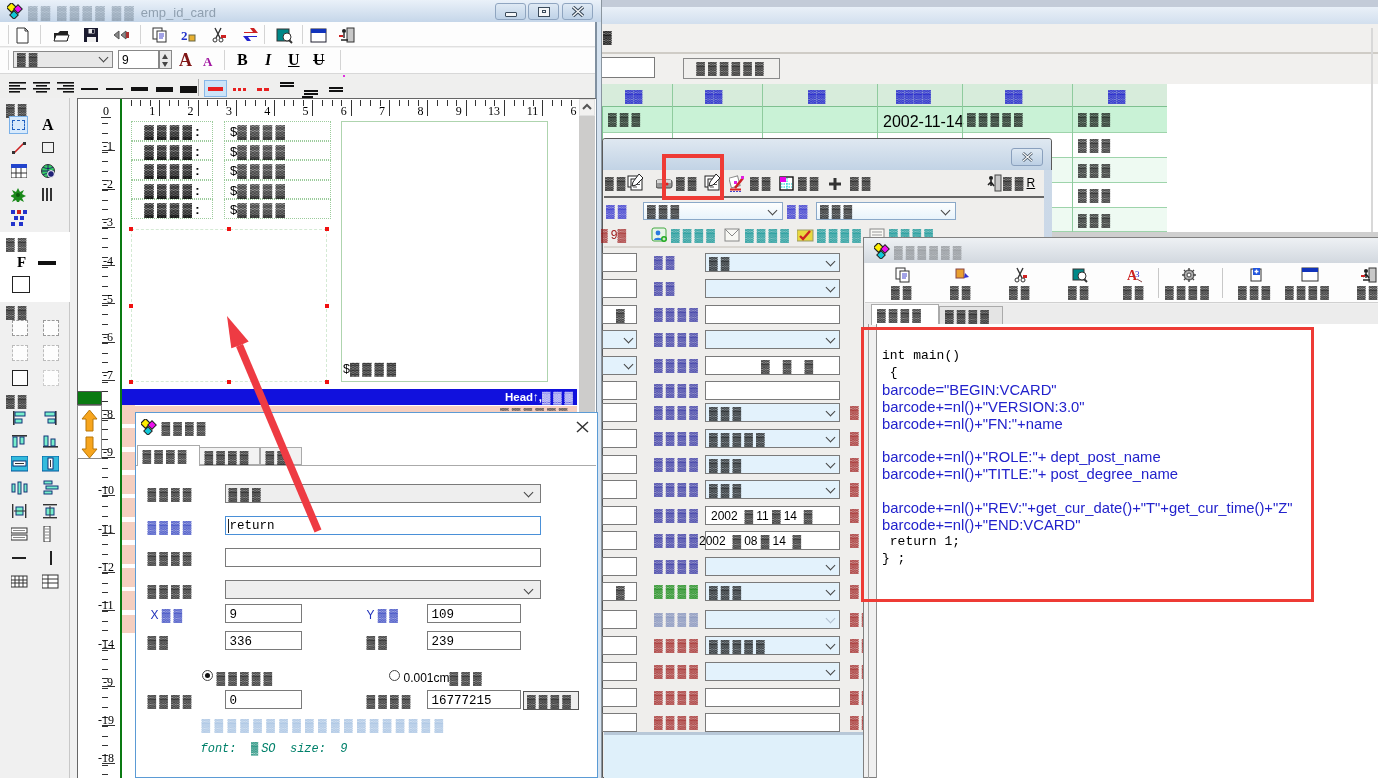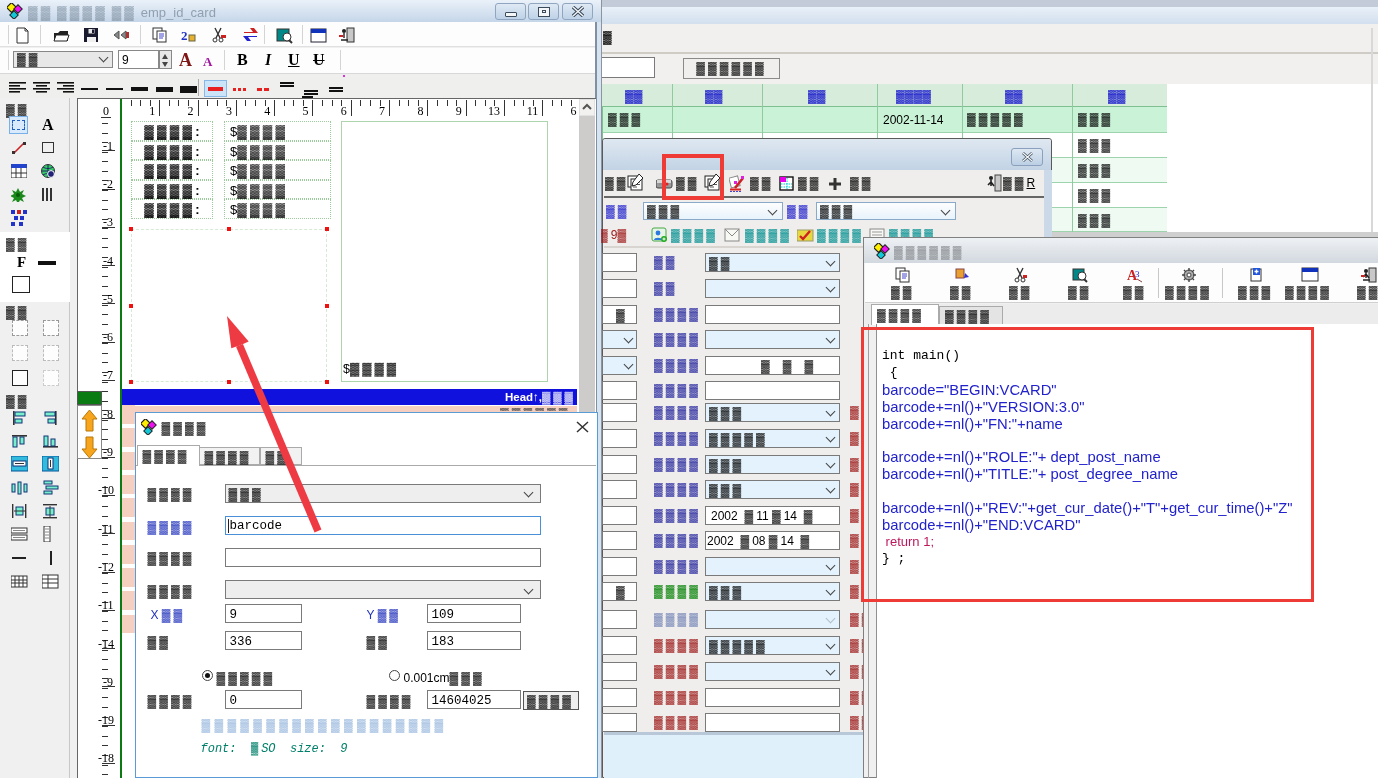--- a/index.html
+++ b/index.html
@@ -29,21 +29,21 @@
 <div class="ab txt" style="left:405px;top:90px;font-size:12px;color:#1818cc">▓▓</div>
 <div class="ab txt" style="left:508px;top:90px;font-size:12px;color:#1818cc">▓▓</div>
 <div class="ab" style="left:72px;top:84px;width:1px;height:148px;background:#8fcb9e"></div>
 <div class="ab" style="left:162px;top:84px;width:1px;height:148px;background:#8fcb9e"></div>
 <div class="ab" style="left:277px;top:84px;width:1px;height:148px;background:#8fcb9e"></div>
 <div class="ab" style="left:362px;top:84px;width:1px;height:148px;background:#8fcb9e"></div>
 <div class="ab" style="left:472px;top:84px;width:1px;height:148px;background:#8fcb9e"></div>
 <div class="ab" style="left:3px;top:107px;width:564px;height:26px;background:#c9f2d6;border-bottom:1px solid #9ed4ab"></div>
 <div class="ab txt" style="left:478px;top:113px;font-size:12px"><span class="k">▓▓▓</span></div>
 <div class="ab txt" style="left:8px;top:113px;font-size:12px"><span class="k">▓▓▓</span></div>
-<div class="ab txt" style="left:283px;top:114px;font-size:12px;font-family:'Liberation Sans'">2002-11-14</div>
+<div class="ab txt" style="left:283px;top:114px;font-size:16px;font-family:'Liberation Sans'">2002-11-14</div>
 <div class="ab txt" style="left:367px;top:113px;font-size:12px"><span class="k">▓▓▓▓▓</span></div>
 <div class="ab" style="left:3px;top:133px;width:564px;height:25px;background:#ffffff;border-bottom:1px solid #9ed4ab"></div>
 <div class="ab txt" style="left:478px;top:139px;font-size:12px"><span class="k">▓▓▓</span></div>
 <div class="ab" style="left:3px;top:158px;width:564px;height:25px;background:#eefaf2;border-bottom:1px solid #9ed4ab"></div>
 <div class="ab txt" style="left:478px;top:164px;font-size:12px"><span class="k">▓▓▓</span></div>
 <div class="ab" style="left:3px;top:183px;width:564px;height:25px;background:#ffffff;border-bottom:1px solid #9ed4ab"></div>
 <div class="ab txt" style="left:478px;top:189px;font-size:12px"><span class="k">▓▓▓</span></div>
 <div class="ab" style="left:3px;top:208px;width:564px;height:24px;background:#eefaf2;border-bottom:1px solid #9ed4ab"></div>
 <div class="ab txt" style="left:478px;top:214px;font-size:12px"><span class="k">▓▓▓</span></div>
 <div class="ab" style="left:72px;top:84px;width:1px;height:148px;background:#8fcb9e"></div>
@@ -192,21 +192,21 @@
 <div class="ab txt" style="left:106px;top:344.5px;font-size:12px"><span class="k">▓▓▓</span></div>
 <div class="ab txt" style="left:247px;top:344px;font-size:12px;color:#9a1010"><span class="k">▓▓</span></div>
 <div class="ab" style="left:-1px;top:340.5px;width:35px;height:19px;background:#fff;border:1px solid #7a7a7a"></div>
 <div class="ab txt" style="left:51px;top:370px;font-size:12px;color:#1c1c9a"><span class="k">▓▓▓▓</span></div>
 <div class="ab" style="left:102px;top:366.5px;width:134.5px;height:19px;background:#fff;border:1px solid #7a7a7a"></div>
 <div class="ab txt" style="left:108px;top:370.5px;font-size:12px">2002&nbsp;&nbsp;<span class="k">▓</span>11&nbsp;<span class="k">▓</span>14&nbsp;&nbsp;<span class="k">▓</span></div>
 <div class="ab txt" style="left:247px;top:370px;font-size:12px;color:#9a1010"><span class="k">▓▓</span></div>
 <div class="ab" style="left:-1px;top:366.5px;width:35px;height:19px;background:#fff;border:1px solid #7a7a7a"></div>
 <div class="ab txt" style="left:51px;top:395px;font-size:12px;color:#1c1c9a"><span class="k">▓▓▓▓</span></div>
 <div class="ab" style="left:102px;top:391.5px;width:134.5px;height:19px;background:#fff;border:1px solid #7a7a7a"></div>
-<div class="ab txt" style="left:104px;top:395.5px;font-size:12px">2002&nbsp;&nbsp;<span class="k">▓</span>08&nbsp;<span class="k">▓</span>14&nbsp;&nbsp;<span class="k">▓</span></div>
+<div class="ab txt" style="left:96px;top:395.5px;font-size:12px">2002&nbsp;&nbsp;<span class="k">▓</span>08&nbsp;<span class="k">▓</span>14&nbsp;&nbsp;<span class="k">▓</span></div>
 <div class="ab txt" style="left:247px;top:395px;font-size:12px;color:#9a1010"><span class="k">▓▓</span></div>
 <div class="ab" style="left:-1px;top:391.5px;width:35px;height:19px;background:#fff;border:1px solid #7a7a7a"></div>
 <div class="ab txt" style="left:51px;top:421px;font-size:12px;color:#1c1c9a"><span class="k">▓▓▓▓</span></div>
 <div class="ab" style="left:102px;top:417.5px;width:134.5px;height:19px;background:#e3f2fc;border:1px solid #7a7a7a"></div>
 <div class="dd" style="left:224px;top:422.5px;border-color:#444"></div>
 <div class="ab txt" style="left:247px;top:421px;font-size:12px;color:#9a1010"><span class="k">▓▓</span></div>
 <div class="ab" style="left:-1px;top:417.5px;width:35px;height:19px;background:#fff;border:1px solid #7a7a7a"></div>
 <div class="ab txt" style="left:51px;top:446px;font-size:12px;color:#008000"><span class="k">▓▓▓▓</span></div>
 <div class="ab" style="left:102px;top:442.5px;width:134.5px;height:19px;background:#e3f2fc;border:1px solid #7a7a7a"></div>
 <div class="dd" style="left:224px;top:447.5px;border-color:#444"></div>
@@ -315,21 +315,21 @@
 <div class="ab" style="left:3.5px;top:86px;width:1.5px;height:455px;background:#a0a0a0"></div>
 <div class="ab txt" style="left:18px;top:111.0px;font-size:13px;font-family:'Liberation Mono',monospace;color:#000">int main()</div>
 <div class="ab txt" style="left:18px;top:127.9px;font-size:13px;font-family:'Liberation Mono',monospace;color:#000"> {</div>
 <div class="ab txt" style="left:18px;top:144.8px;font-size:14.8px;color:#2222cc">barcode="BEGIN:VCARD"</div>
 <div class="ab txt" style="left:18px;top:161.7px;font-size:14.8px;color:#2222cc">barcode+=nl()+"VERSION:3.0"</div>
 <div class="ab txt" style="left:18px;top:178.6px;font-size:14.8px;color:#2222cc">barcode+=nl()+"FN:"+name</div>
 <div class="ab txt" style="left:18px;top:212.4px;font-size:14.8px;color:#2222cc">barcode+=nl()+"ROLE:"+ dept_post_name</div>
 <div class="ab txt" style="left:18px;top:229.3px;font-size:14.8px;color:#2222cc">barcode+=nl()+"TITLE:"+ post_degree_name</div>
 <div class="ab txt" style="left:18px;top:263.1px;font-size:14.8px;color:#2222cc">barcode+=nl()+"REV:"+get_cur_date()+"T"+get_cur_time()+"Z"</div>
 <div class="ab txt" style="left:18px;top:280.0px;font-size:14.8px;color:#2222cc">barcode+=nl()+"END:VCARD"</div>
-<div class="ab txt" style="left:18px;top:296.9px;font-size:13px;font-family:Liberation Sans, sans-serif;color:#be185d"> return 1;</div>
+<div class="ab txt" style="left:18px;top:296.9px;font-size:13px;font-family:Liberation Mono, monospace;color:#000000"> return 1;</div>
 <div class="ab txt" style="left:18px;top:313.8px;font-size:13px;font-family:'Liberation Mono',monospace;color:#000">} ;</div>
 </div>
 <div class="ab" style="left:0;top:0;width:601px;height:778px;background:#f0f0f0">
 <div class="ab" style="left:0;top:0;width:601px;height:22px;background:linear-gradient(#eaf1f9,#c5d6e9)"></div>
 <svg class="ab" style="left:7px;top:3px" width="16" height="16" viewBox="0 0 16 16">
         <rect x="1" y="1" width="7" height="7" transform="rotate(45 4.5 4.5)" fill="#ffee00" stroke="#222" stroke-width="1.2"></rect>
         <rect x="8" y="3" width="6" height="6" transform="rotate(45 11 6)" fill="#ee10ee" stroke="#222" stroke-width="1"></rect>
         <rect x="4" y="9" width="6" height="6" transform="rotate(45 7 12)" fill="#10c8d8" stroke="#222" stroke-width="1"></rect>
       </svg>
 <div class="ab txt" style="left:28px;top:6px;font-size:13px;color:#90a0b0"><span class="k">▓▓</span> <span class="k">▓▓▓▓</span> <span class="k">▓▓</span> emp_id_card</div>
@@ -678,50 +678,50 @@
 <div class="ab" style="left:1px;top:32px;width:63px;height:21px;background:#fff;border:1px solid #aaa;border-bottom:none"></div>
 <div class="ab txt" style="left:7px;top:37px;font-size:12px"><span class="k">▓▓▓▓</span></div>
 <div class="ab" style="left:0px;top:52.5px;width:460px;height:1px;background:#aaa"></div>
 <div class="ab" style="left:2px;top:52px;width:61px;height:2px;background:#fff"></div>
 <div class="ab txt" style="left:12px;top:75.5px;font-size:12px;color:#000"><span class="k">▓▓▓▓</span></div>
 <div class="ab" style="left:89px;top:71px;width:316px;height:19px;background:#eeeeee;border:1px solid #7a7a7a"></div>
 <div class="ab txt" style="left:93px;top:75.5px;font-size:12px"><span class="k">▓▓▓</span></div>
 <div class="dd" style="left:389px;top:76.5px"></div>
 <div class="ab txt" style="left:12px;top:108px;font-size:12px;color:#2233bb"><span class="k">▓▓▓▓</span></div>
 <div class="ab" style="left:89px;top:103.5px;width:316px;height:19px;background:#fff;border:1.6px solid #4a90d8"></div>
-<div class="ab txt" style="left:94px;top:107px;font-size:12.5px;font-family:'Liberation Mono',monospace">barcode</div>
+<div class="ab txt" style="left:94px;top:107px;font-size:12.5px;font-family:'Liberation Mono',monospace">return</div>
 <div class="ab" style="left:92.5px;top:106px;width:1px;height:14px;background:#222"></div>
 <div class="ab txt" style="left:12px;top:139.5px;font-size:12px;color:#000"><span class="k">▓▓▓▓</span></div>
 <div class="ab" style="left:89px;top:135px;width:316px;height:19px;background:#fff;border:1px solid #7a7a7a"></div>
 <div class="ab txt" style="left:12px;top:172px;font-size:12px;color:#000"><span class="k">▓▓▓▓</span></div>
 <div class="ab" style="left:89px;top:167.5px;width:316px;height:19px;background:#eeeeee;border:1px solid #7a7a7a"></div>
 <div class="dd" style="left:389px;top:173px"></div>
 <div class="ab txt" style="left:15px;top:196px;font-size:12px;color:#2233bb">X <span class="k">▓▓</span></div>
 <div class="ab" style="left:89px;top:191.5px;width:77px;height:18.5px;background:#fff;border:1px solid #7a7a7a"></div>
 <div class="ab txt" style="left:94px;top:196px;font-size:12.5px;font-family:'Liberation Mono',monospace">9</div>
 <div class="ab txt" style="left:231px;top:196px;font-size:12px;color:#2233bb">Y <span class="k">▓▓</span></div>
 <div class="ab" style="left:291px;top:191.5px;width:94px;height:18.5px;background:#fff;border:1px solid #7a7a7a"></div>
 <div class="ab txt" style="left:296px;top:196px;font-size:12.5px;font-family:'Liberation Mono',monospace">109</div>
 <div class="ab txt" style="left:12px;top:223px;font-size:12px;color:#000"><span class="k">▓▓</span></div>
 <div class="ab" style="left:89px;top:218.5px;width:77px;height:18.5px;background:#fff;border:1px solid #7a7a7a"></div>
 <div class="ab txt" style="left:94px;top:223px;font-size:12.5px;font-family:'Liberation Mono',monospace">336</div>
 <div class="ab txt" style="left:231px;top:223px;font-size:12px;color:#000"><span class="k">▓▓</span></div>
 <div class="ab" style="left:291px;top:218.5px;width:94px;height:18.5px;background:#fff;border:1px solid #7a7a7a"></div>
-<div class="ab txt" style="left:296px;top:223px;font-size:12.5px;font-family:'Liberation Mono',monospace">183</div>
+<div class="ab txt" style="left:296px;top:223px;font-size:12.5px;font-family:'Liberation Mono',monospace">239</div>
 <div class="ab" style="left:66px;top:257.5px;width:11px;height:11px;border:1px solid #444;border-radius:50%;background:#fff"></div>
 <div class="ab" style="left:69px;top:260.5px;width:5px;height:5px;border-radius:50%;background:#111"></div>
 <div class="ab txt" style="left:81px;top:259px;font-size:12px"><span class="k">▓▓▓▓▓</span></div>
 <div class="ab" style="left:253px;top:257.5px;width:11px;height:11px;border:1px solid #444;border-radius:50%;background:#fff"></div>
 <div class="ab txt" style="left:268px;top:259px;font-size:12px">0.001cm<span class="k">▓▓▓</span></div>
 <div class="ab txt" style="left:12px;top:282.5px;font-size:12px;color:#000"><span class="k">▓▓▓▓</span></div>
 <div class="ab" style="left:89px;top:277.5px;width:77px;height:18.5px;background:#fff;border:1px solid #7a7a7a"></div>
 <div class="ab txt" style="left:94px;top:282.5px;font-size:12.5px;font-family:'Liberation Mono',monospace">0</div>
 <div class="ab txt" style="left:231px;top:282.5px;font-size:12px;color:#000"><span class="k">▓▓▓▓</span></div>
 <div class="ab" style="left:291px;top:277.5px;width:94px;height:18.5px;background:#fff;border:1px solid #7a7a7a"></div>
-<div class="ab txt" style="left:296px;top:282.5px;font-size:12.5px;font-family:'Liberation Mono',monospace">14604025</div>
+<div class="ab txt" style="left:296px;top:282.5px;font-size:12.5px;font-family:'Liberation Mono',monospace">16777215</div>
 <div class="ab" style="left:387px;top:278px;width:56px;height:19.5px;background:#eeeeee;border:1px solid #555;text-align:center;font-size:12px;line-height:18px"><span class="k">▓▓▓▓</span></div>
 <div class="ab txt" style="left:66px;top:306.5px;font-size:12px;font-style:italic;color:#a9c4e3;letter-spacing:4.2px">▓▓▓▓▓▓▓▓▓▓▓▓▓▓▓▓▓▓▓</div>
 <div class="ab txt" style="left:65px;top:330.5px;font-size:12px;font-style:italic;color:#00806a;font-family:'Liberation Mono',monospace">font:  <span class="k">▓</span>SO  size:  9</div>
 </div>
 <div class="ab" style="left:661.5px;top:154px;width:62.5px;height:45.5px;border:4px solid #ee3b35"></div>
 <div class="ab" style="left:861px;top:327px;width:453px;height:275px;border:3px solid #ee3b35"></div>
 <svg class="ab" style="left:215px;top:305px" width="115" height="235" viewBox="0 0 115 235">
 <path d="M24.5 40.4 L103 226" stroke="#ee3b43" stroke-width="7.5" fill="none"></path>
 <path d="M12 11 L33.7 36.5 L25.2 40.3 L16.3 43.3 Z" fill="#ee3b43"></path>
 </svg>

